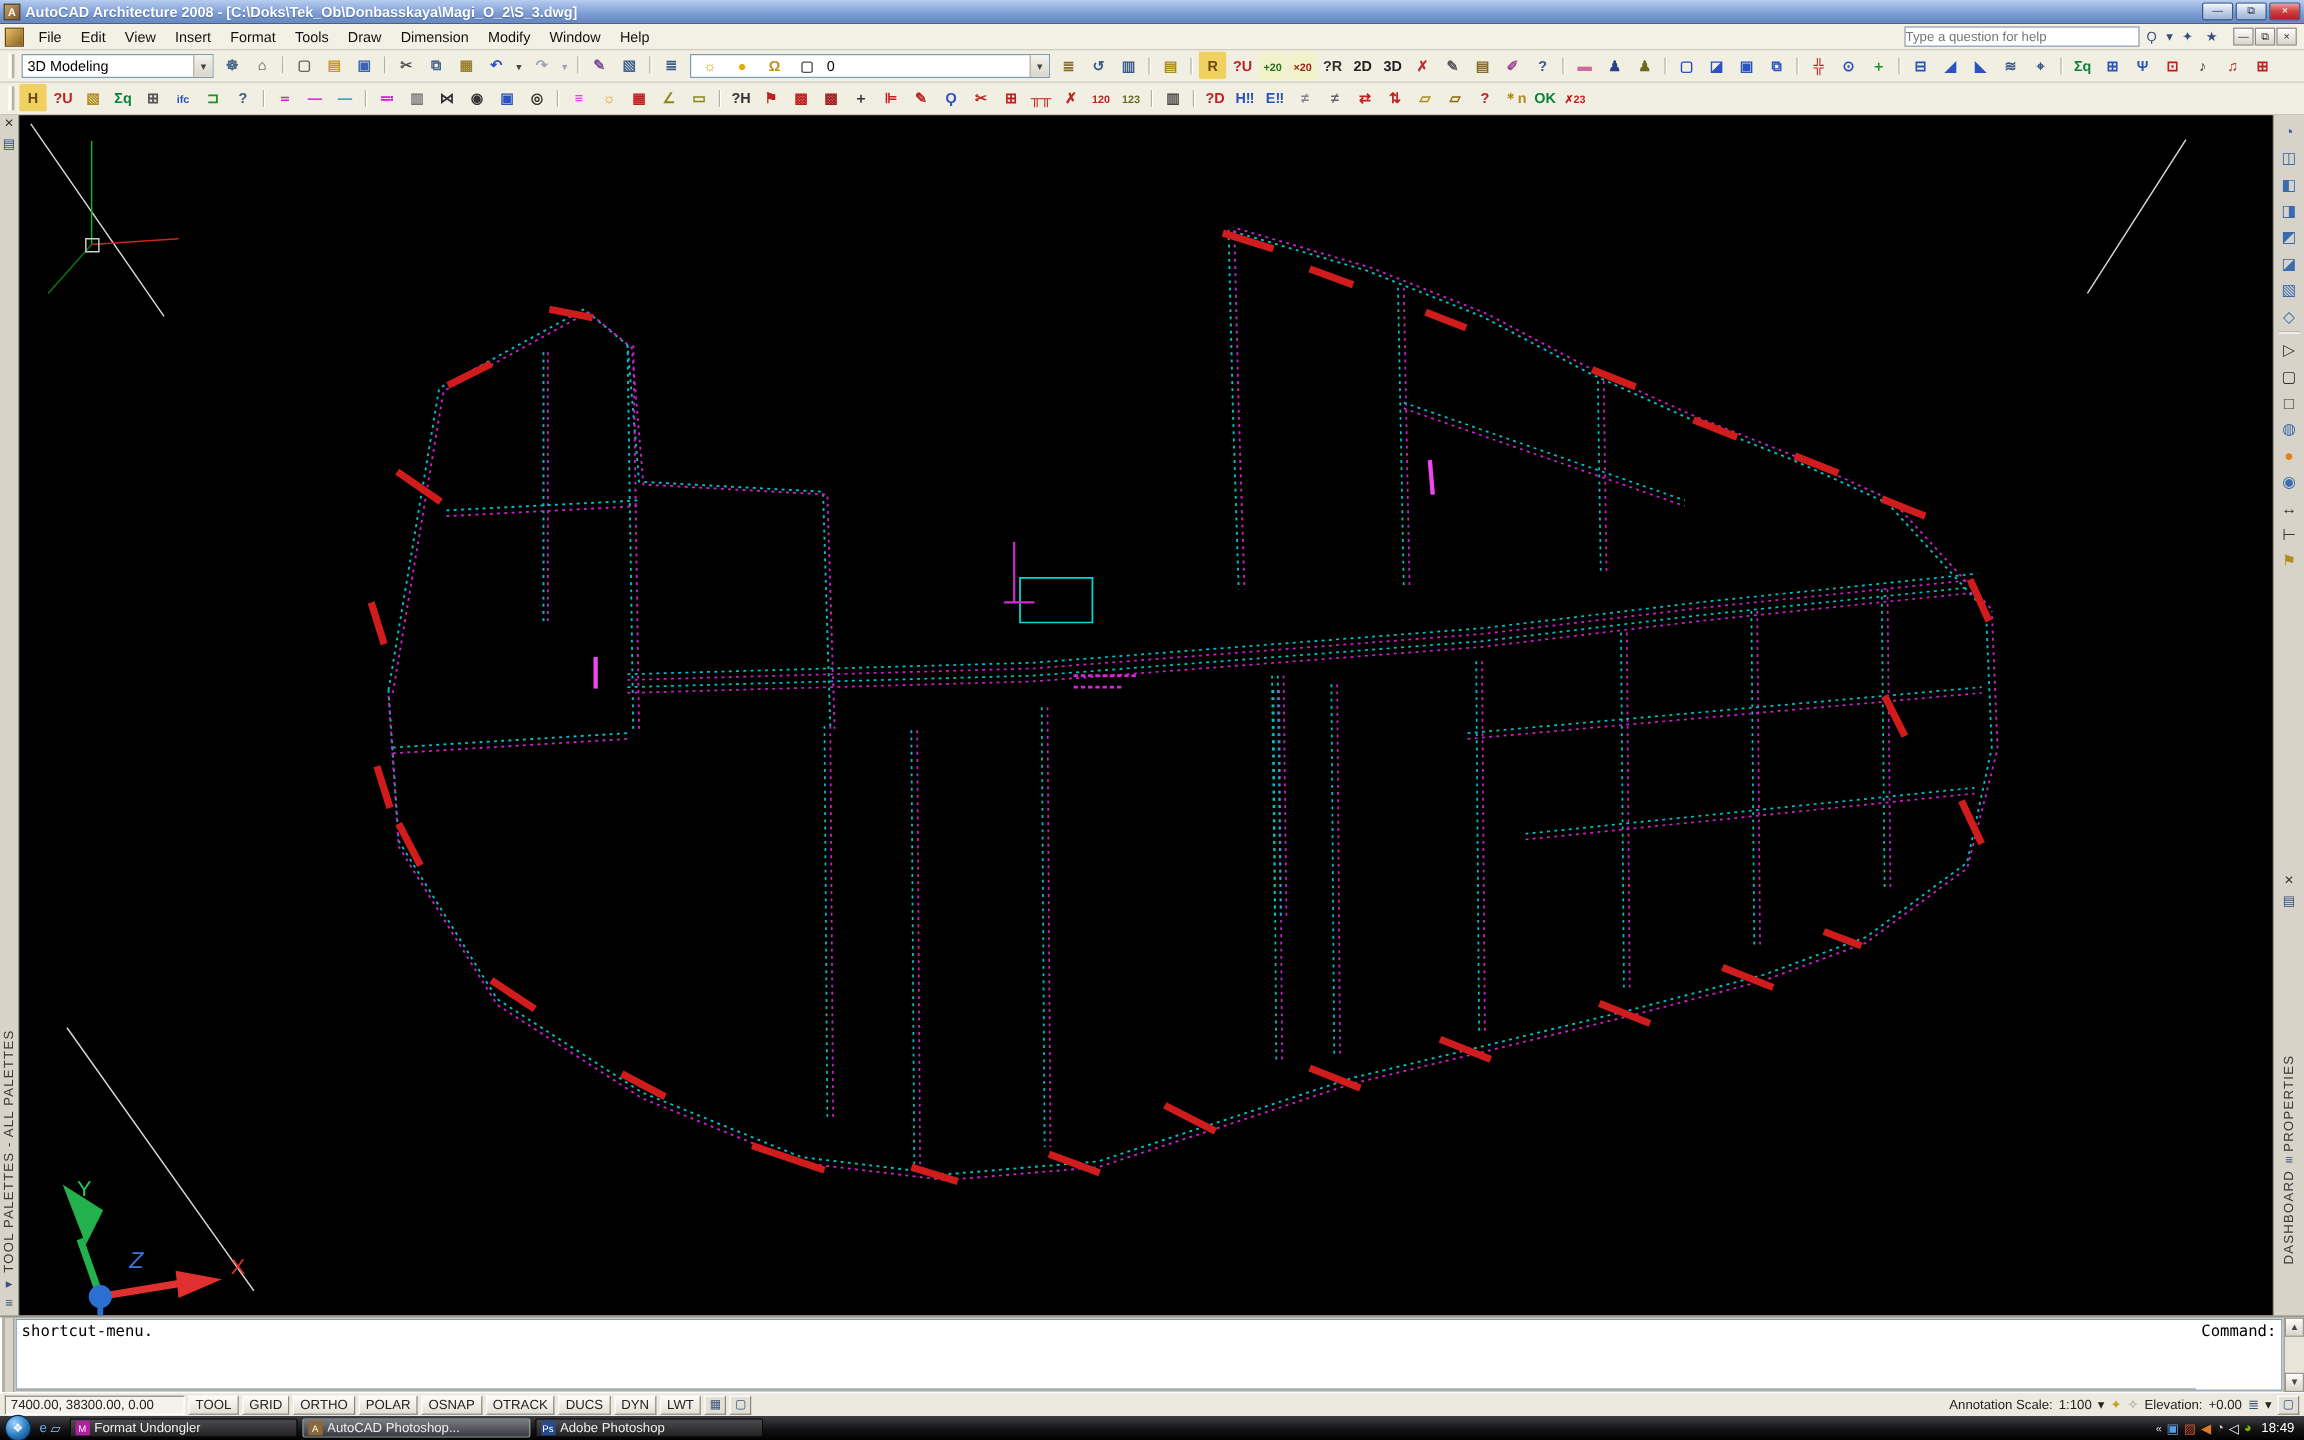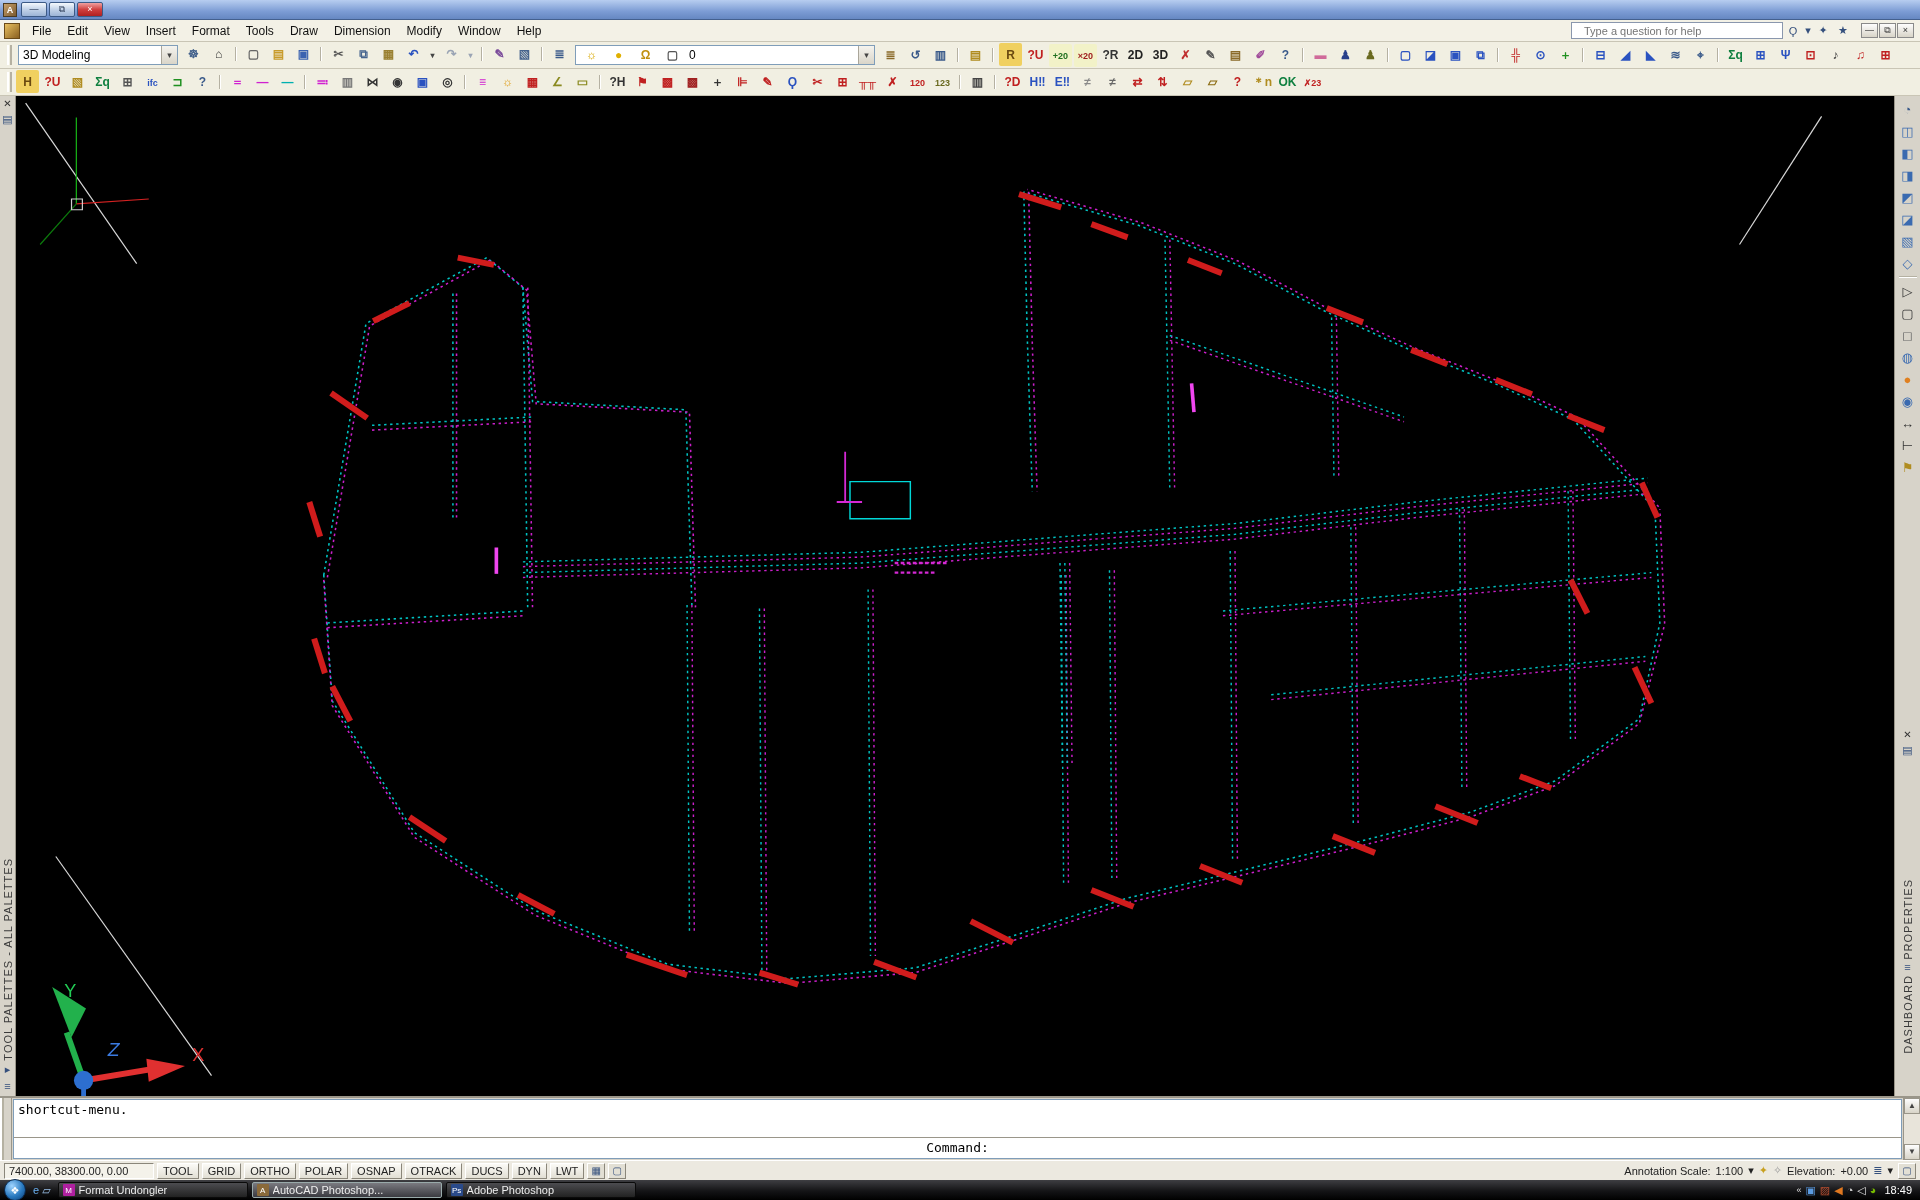--- a/index.html
+++ b/index.html
@@ -11,21 +11,21 @@
   .title-text { color:#fff; font-weight:bold; font-size:12px; text-shadow:0 1px 1px #44608e; flex:1; white-space:nowrap; overflow:hidden; }
   .win-btns { display:flex; gap:2px; }
   .win-btn { width:26px; height:15px; border:1px solid #3c5a86; border-radius:2px; background:linear-gradient(#f4f8fc,#c2d2e8 50%,#9cb4d6); color:#2a3a55; font-size:9px; line-height:13px; text-align:center; cursor:default; }
   .win-btn.close { background:linear-gradient(#f0a0a0,#d04040 50%,#b02020); color:#fff; }
 
   
   .menubar { height:22px; background:#f3f1e6; display:flex; align-items:center; padding:0 2px; border-bottom:1px solid #c9c5b5; }
   .menu-icon { width:16px; height:16px; background:linear-gradient(135deg,#e8c060,#8a6020); border:1px solid #6a4a18; margin:0 4px 0 2px; }
   .menu-item { padding:3px 8px; color:#111; }
   .menu-spring { flex:1; }
-  .help-box { display:flex; align-items:center; border:1px solid #8a97ad; background:#fff; height:17px; width:212px; padding:0 12px; }
+  .help-box { display:flex; align-items:center; border:1px solid #8a97ad; background:#fff; height:17px; width:196px; padding:0 0; }
   .help-box input { border:none; outline:none; width:100%; font-size:11px; color:#333; font-family:"Liberation Sans",sans-serif; background:transparent; }
   .mini-btn { width:20px; height:18px; display:inline-flex; align-items:center; justify-content:center; font-size:11px; color:#35507d; border:1px solid transparent; }
   .mdi-btns { display:flex; gap:1px; margin:0 4px 0 8px; }
   .mdi-btn { width:17px; height:15px; border:1px solid #8a8a8a; background:linear-gradient(#fdfdfd,#d8d4c8); font-size:9px; line-height:13px; text-align:center; color:#333; }
 
   
   .tbrow { height:27px; background:#f1efe2; display:flex; align-items:center; padding:0 4px; border-bottom:1px solid #c9c5b5; white-space:nowrap; }
   .tb-grip { width:5px; height:20px; border-left:2px solid #fff; border-right:2px solid #b5b1a2; margin:0 3px; }
   .tb-sep { width:2px; height:20px; border-left:1px solid #b5b1a2; border-right:1px solid #fff; margin:0 4px; }
   .tb-btn { width:23px; height:23px; display:inline-flex; align-items:center; justify-content:center; font-size:12px; font-weight:bold; border:1px solid transparent; border-radius:2px; margin:0 1px; overflow:hidden; }
@@ -43,21 +43,21 @@
   .side-x { font-size:10px; color:#333; width:13px; height:13px; line-height:12px; text-align:center; }
   .side-ico { font-size:11px; color:#35507d; margin:2px 0; }
   .vic { width:24px; height:22px; display:flex; align-items:center; justify-content:center; }
   .vsep { width:18px; height:1px; border-top:1px solid #b5b1a2; border-bottom:1px solid #fff; margin:2px 0; }
   .canvas { flex:1; background:#000; position:relative; }
   .canvas svg { position:absolute; inset:0; width:100%; height:100%; }
 
   
   .cmdwin { height:64px; background:#d7d3c9; display:flex; border-top:2px solid #9a968a; }
   .cmd-grip { width:12px; border-right:1px solid #9a968a; background:linear-gradient(90deg,#fff 2px,#b5b1a2 2px,#b5b1a2 4px,transparent 4px); }
-  .cmd-body { flex:1; display:flex; flex-direction:column; border:1px solid #7f9db9; background:#fff; margin:1px; }
+  .cmd-body { flex:1; display:flex; flex-direction:row; border:1px solid #7f9db9; background:#fff; margin:1px; }
   .cmd-hist { flex:1; font-family:"DejaVu Sans Mono",monospace; font-size:13px; color:#000; padding:2px 4px; border-bottom:1px solid #9a968a; }
   .cmd-prompt { height:20px; font-family:"DejaVu Sans Mono",monospace; font-size:13px; color:#000; padding:2px 4px;text-align:center; }
   .cmd-scroll { width:17px; background:#e8e4da; border-left:1px solid #9a968a; display:flex; flex-direction:column; justify-content:space-between; }
   .scr-btn { height:16px; background:linear-gradient(#fdfdfd,#d8d4c8); border:1px solid #9a968a; font-size:8px; text-align:center; line-height:14px; color:#444; }
 
   
   .statusbar { height:20px; background:#ece9e0; display:flex; align-items:center; padding:0 4px; gap:3px; border-top:1px solid #fff; }
   .coords { width:150px; height:16px; border:1px solid; border-color:#8a867a #fff #fff #8a867a; background:#f4f2ea; font-size:11px; padding:1px 4px; color:#222; }
   .sb-toggle { height:16px; padding:1px 5px; border:1px solid; border-color:#fff #8a867a #8a867a #fff; background:linear-gradient(#fbfaf6,#e2dfd4); font-size:11px; color:#222; }
   .sb-ico { width:18px; height:16px; border:1px solid; border-color:#fff #8a867a #8a867a #fff; background:#e2dfd4; font-size:10px; text-align:center; line-height:14px; color:#35507d; }
@@ -74,20 +74,21 @@
   .tray { margin-left:auto; display:flex; align-items:center; gap:4px; padding-right:6px; }
   .tray-ico { font-size:11px; }
   .tray-chevron { color:#ddd; font-size:9px; }
   .clock { color:#fff; font-size:11px; margin-left:4px; }
 </style>
 </head>
 <body>
 
 <div class="titlebar">
   <span class="app-icon">A</span>
+  <span class="title-text">AutoCAD Architecture 2008 - [C:\Doks\Tek_Ob\Donbasskaya\Magi_O_2\S_3.dwg]</span>
   <span class="win-btns">
     <span class="win-btn">—</span>
     <span class="win-btn">⧉</span>
     <span class="win-btn close">×</span>
   </span>
 </div>
 
 <div class="menubar">
   <span class="menu-icon"></span>
   <span><span class="menu-item">File</span><span class="menu-item">Edit</span><span class="menu-item">View</span><span class="menu-item">Insert</span><span class="menu-item">Format</span><span class="menu-item">Tools</span><span class="menu-item">Draw</span><span class="menu-item">Dimension</span><span class="menu-item">Modify</span><span class="menu-item">Window</span><span class="menu-item">Help</span></span>

